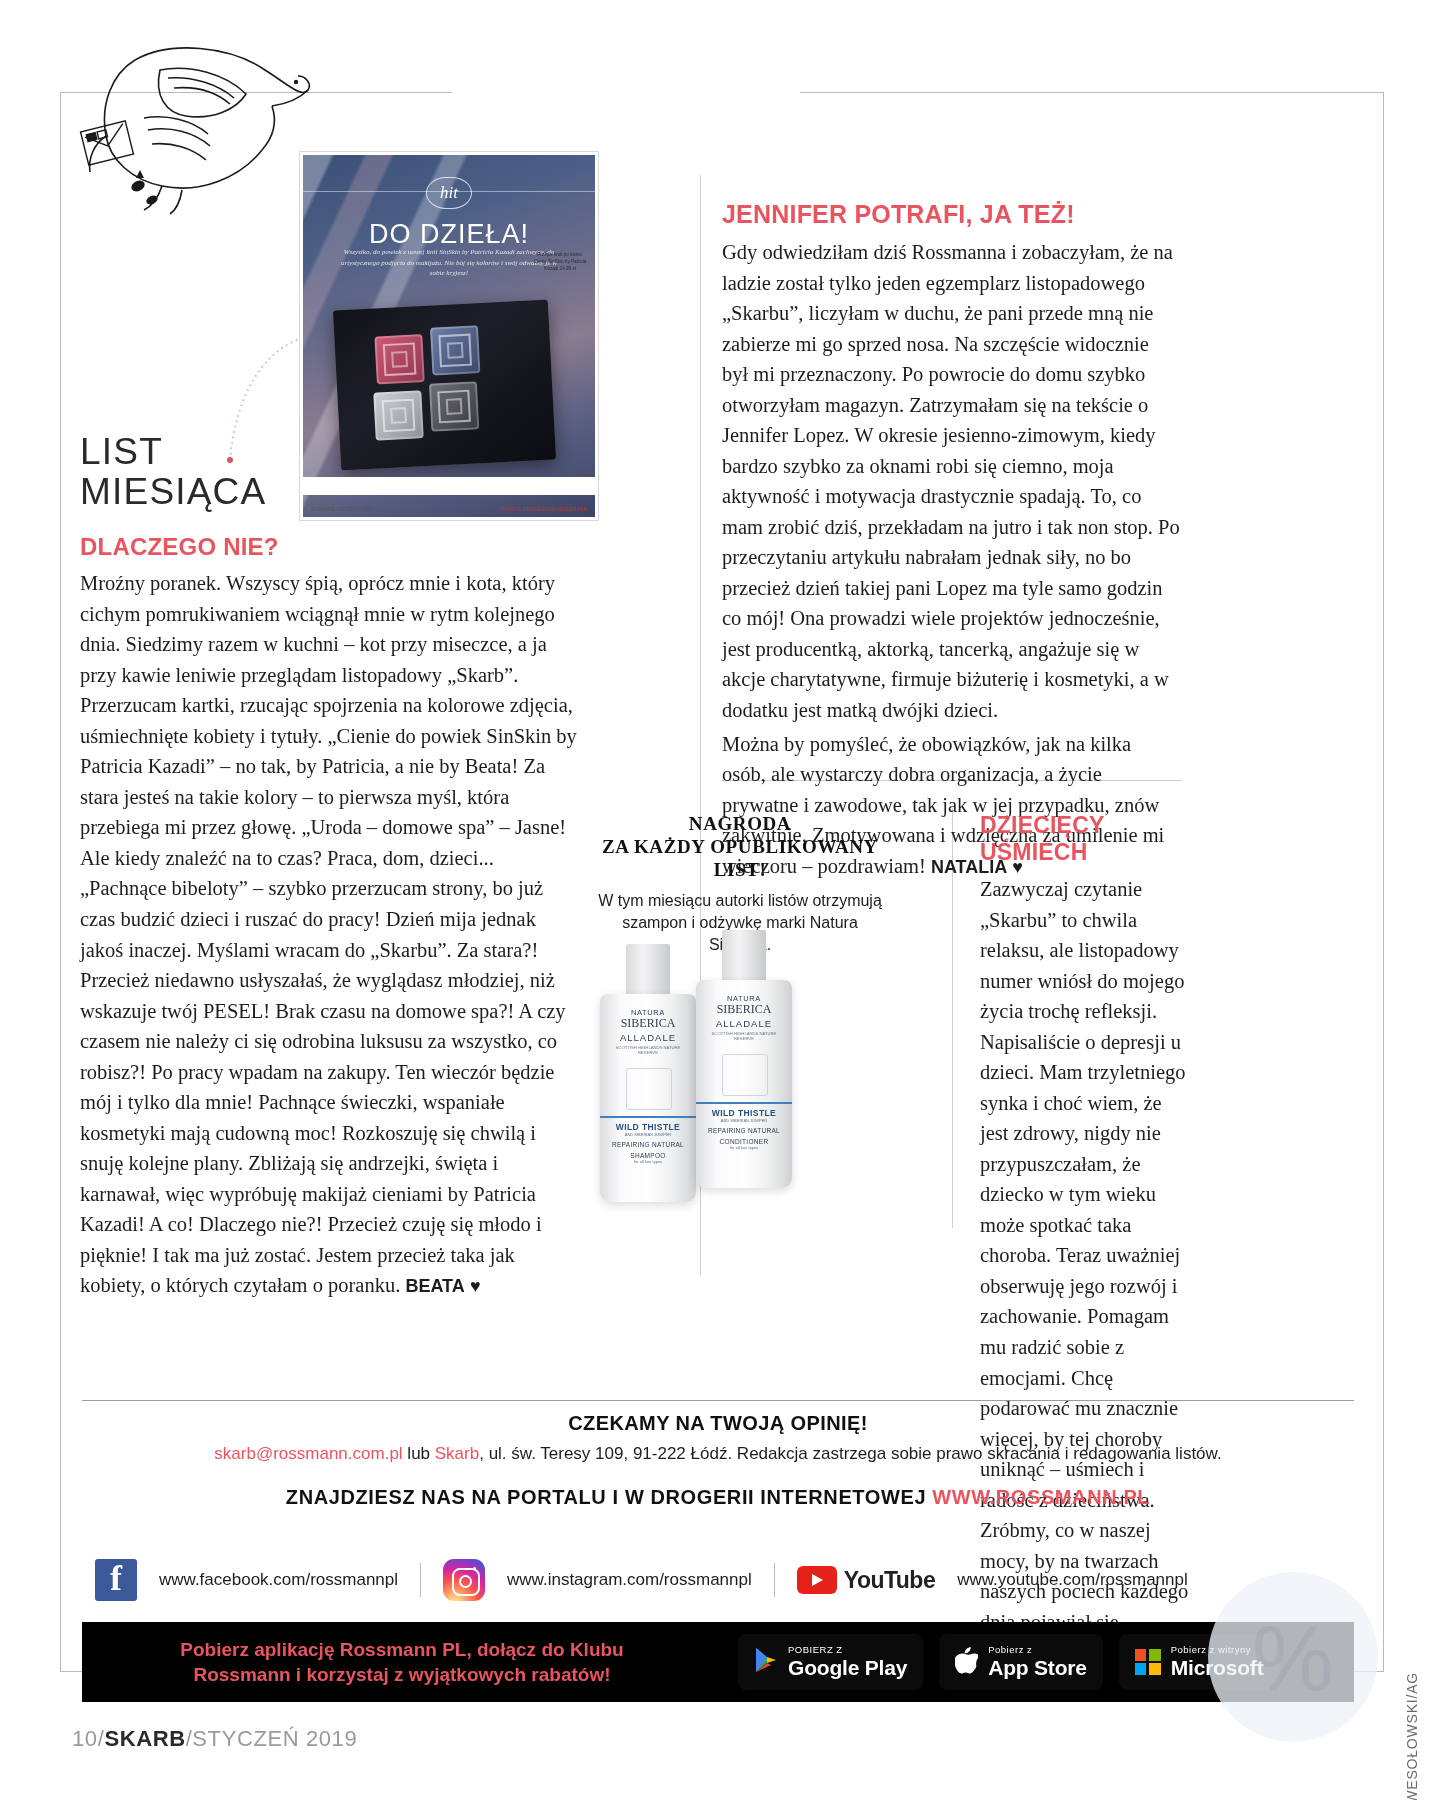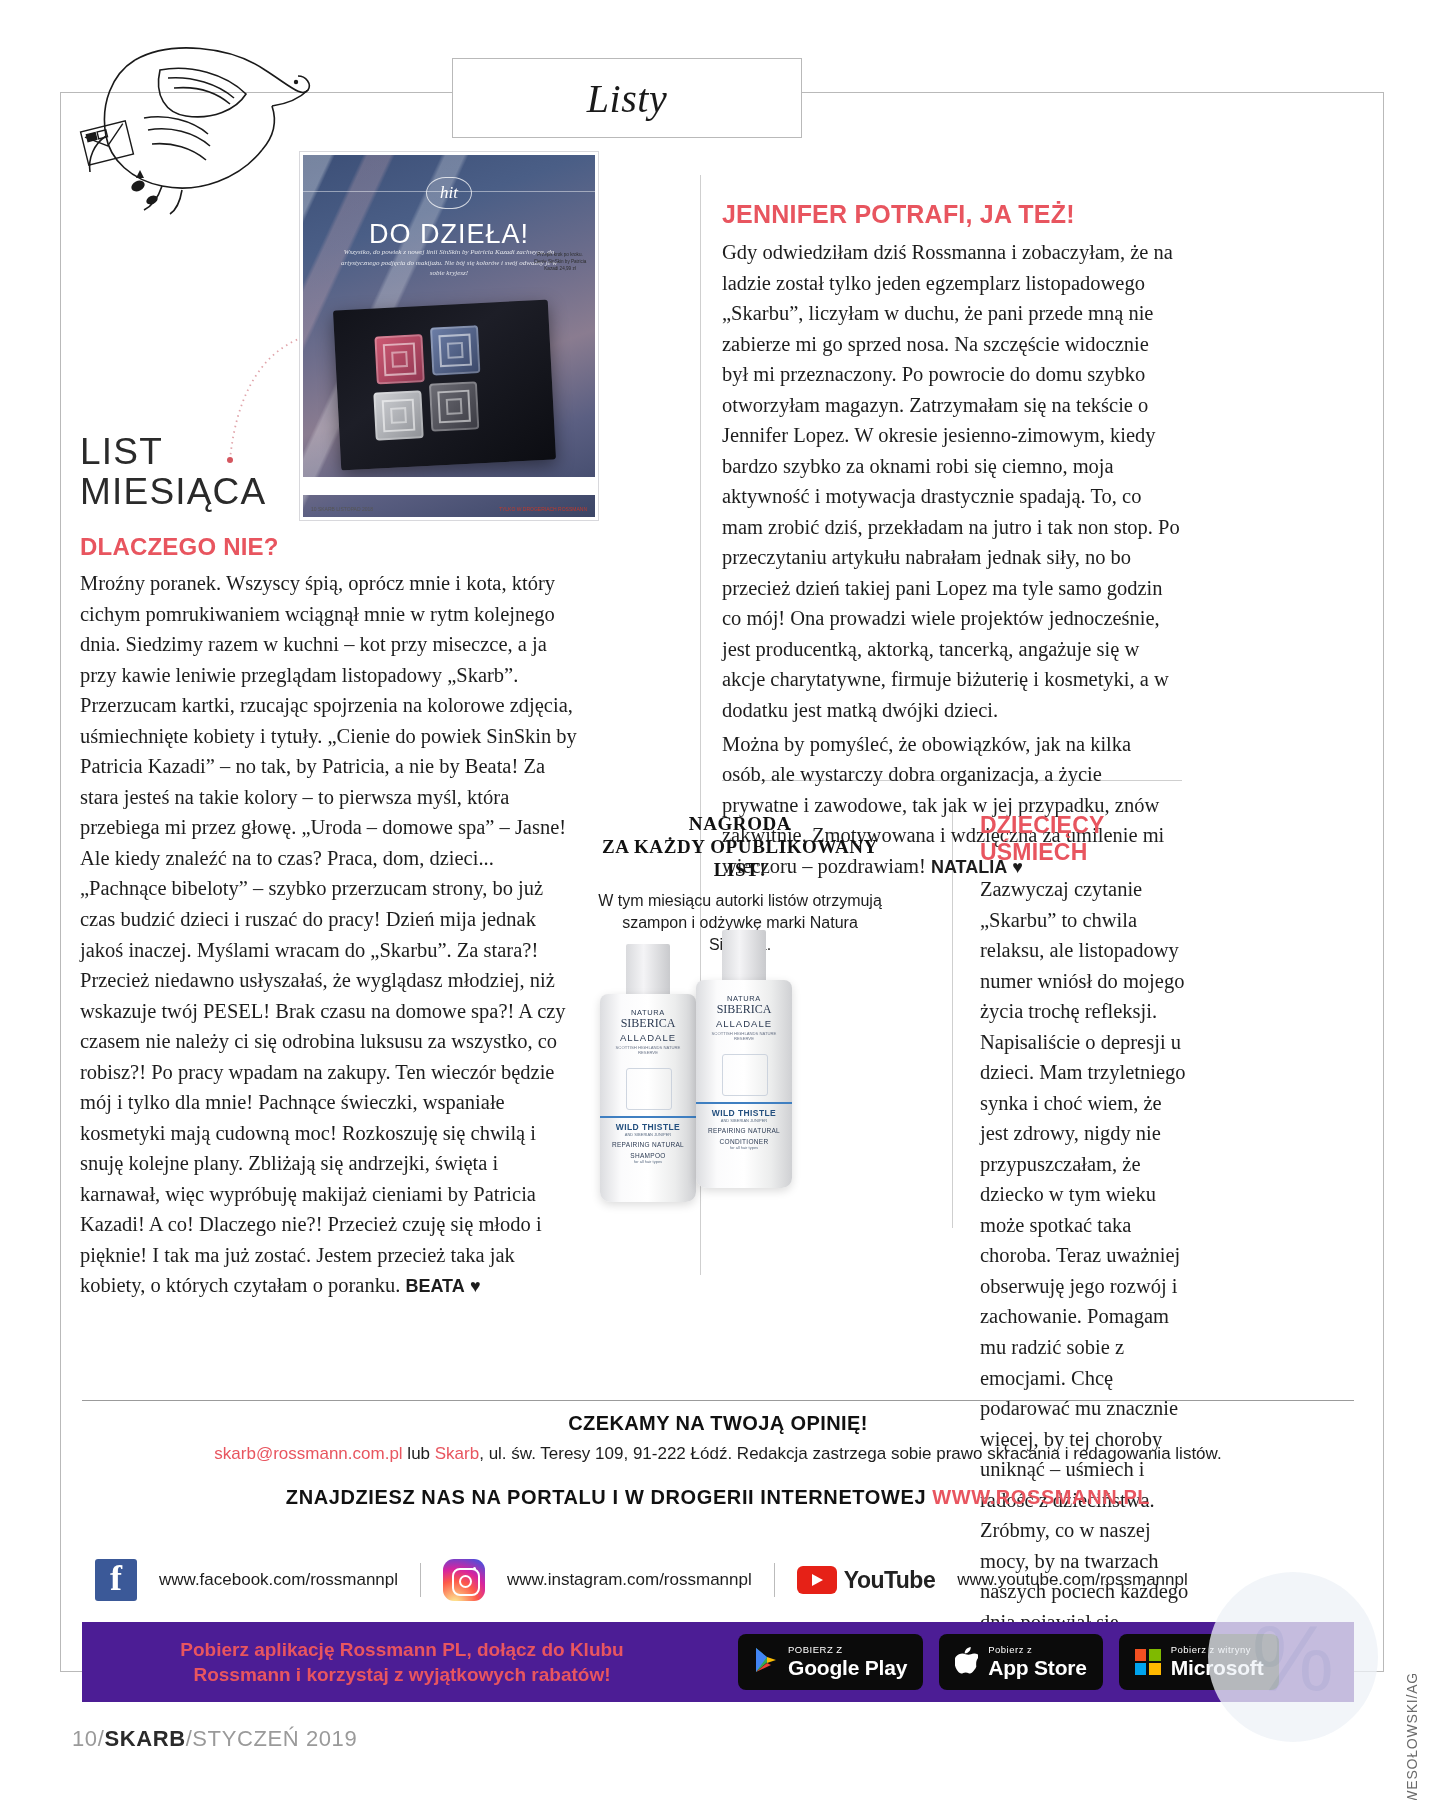--- a/index.html
+++ b/index.html
@@ -182,21 +182,21 @@
     border:2.4px solid #fff;border-radius:50%;}
   .ig i{position:absolute;right:9px;top:8px;width:3.4px;height:3.4px;background:#fff;border-radius:50%;}
   .yt{display:flex;align-items:center;gap:7px;}
   .yt .play{width:40px;height:28px;background:#e62117;border-radius:6px;position:relative;}
   .yt .play:after{content:"";position:absolute;left:15px;top:8px;
     border-left:11px solid #fff;border-top:6px solid transparent;border-bottom:6px solid transparent;}
   .yt .word{font-family:"Liberation Sans",sans-serif;font-weight:700;font-size:23px;color:#222;letter-spacing:-.5px;}
 
   
   .appbar{position:absolute;left:82px;top:1622px;width:1272px;height:80px;
-    background:#4c1d95;display:flex;align-items:center;}
+    background:#000000;display:flex;align-items:center;}
   .app-txt{flex:0 0 640px;text-align:center;
     font-family:"Liberation Sans",sans-serif;font-weight:700;font-size:19px;
     line-height:1.32;color:#e8555f;}
   .badge{height:56px;border-radius:8px;background:#0b0b0b;display:flex;align-items:center;
     gap:10px;padding:0 16px;margin-left:16px;}
   .badge .glyph{flex:0 0 auto;}
   .badge .txt{color:#fff;font-family:"Liberation Sans",sans-serif;line-height:1.1;}
   .badge .txt small{display:block;font-size:9.5px;letter-spacing:.5px;}
   .badge .txt strong{display:block;font-size:21px;font-weight:700;letter-spacing:-.2px;}
   .ms-grid{width:26px;height:26px;display:grid;grid-template-columns:1fr 1fr;grid-template-rows:1fr 1fr;gap:2.5px;}
@@ -222,23 +222,20 @@
   .pagefoot b{color:#2a2a2a;font-weight:700;}
 </style>
 </head>
 <body>
 
 <div class="page">
 
   <div class="frame"></div>
   <div class="frame-cut"></div>
 
-  <div class="title-box">
-    <span class="t">Listy</span>
-  </div>
 
   <svg class="bird" viewBox="0 0 300 200">
     <g fill="none" stroke="#1a1a1a" stroke-width="1.6">
       <path d="M95 42 C130 22 190 28 225 52 C250 68 262 80 268 72 C272 66 266 58 258 58"></path>
       <path d="M268 72 C260 80 246 86 232 88"></path>
       <circle cx="256" cy="64" r="2.2" fill="#1a1a1a" stroke="none"></circle>
       <path d="M95 42 C72 56 60 86 66 118 C70 142 92 162 122 168 C160 176 200 160 222 132"></path>
       <path d="M222 132 C236 116 236 100 232 88"></path>
       <path d="M120 52 C150 46 186 56 206 76 C196 92 172 102 146 98 C126 95 114 78 120 52 Z"></path>
       <path d="M128 60 C152 58 178 66 194 80"></path>

